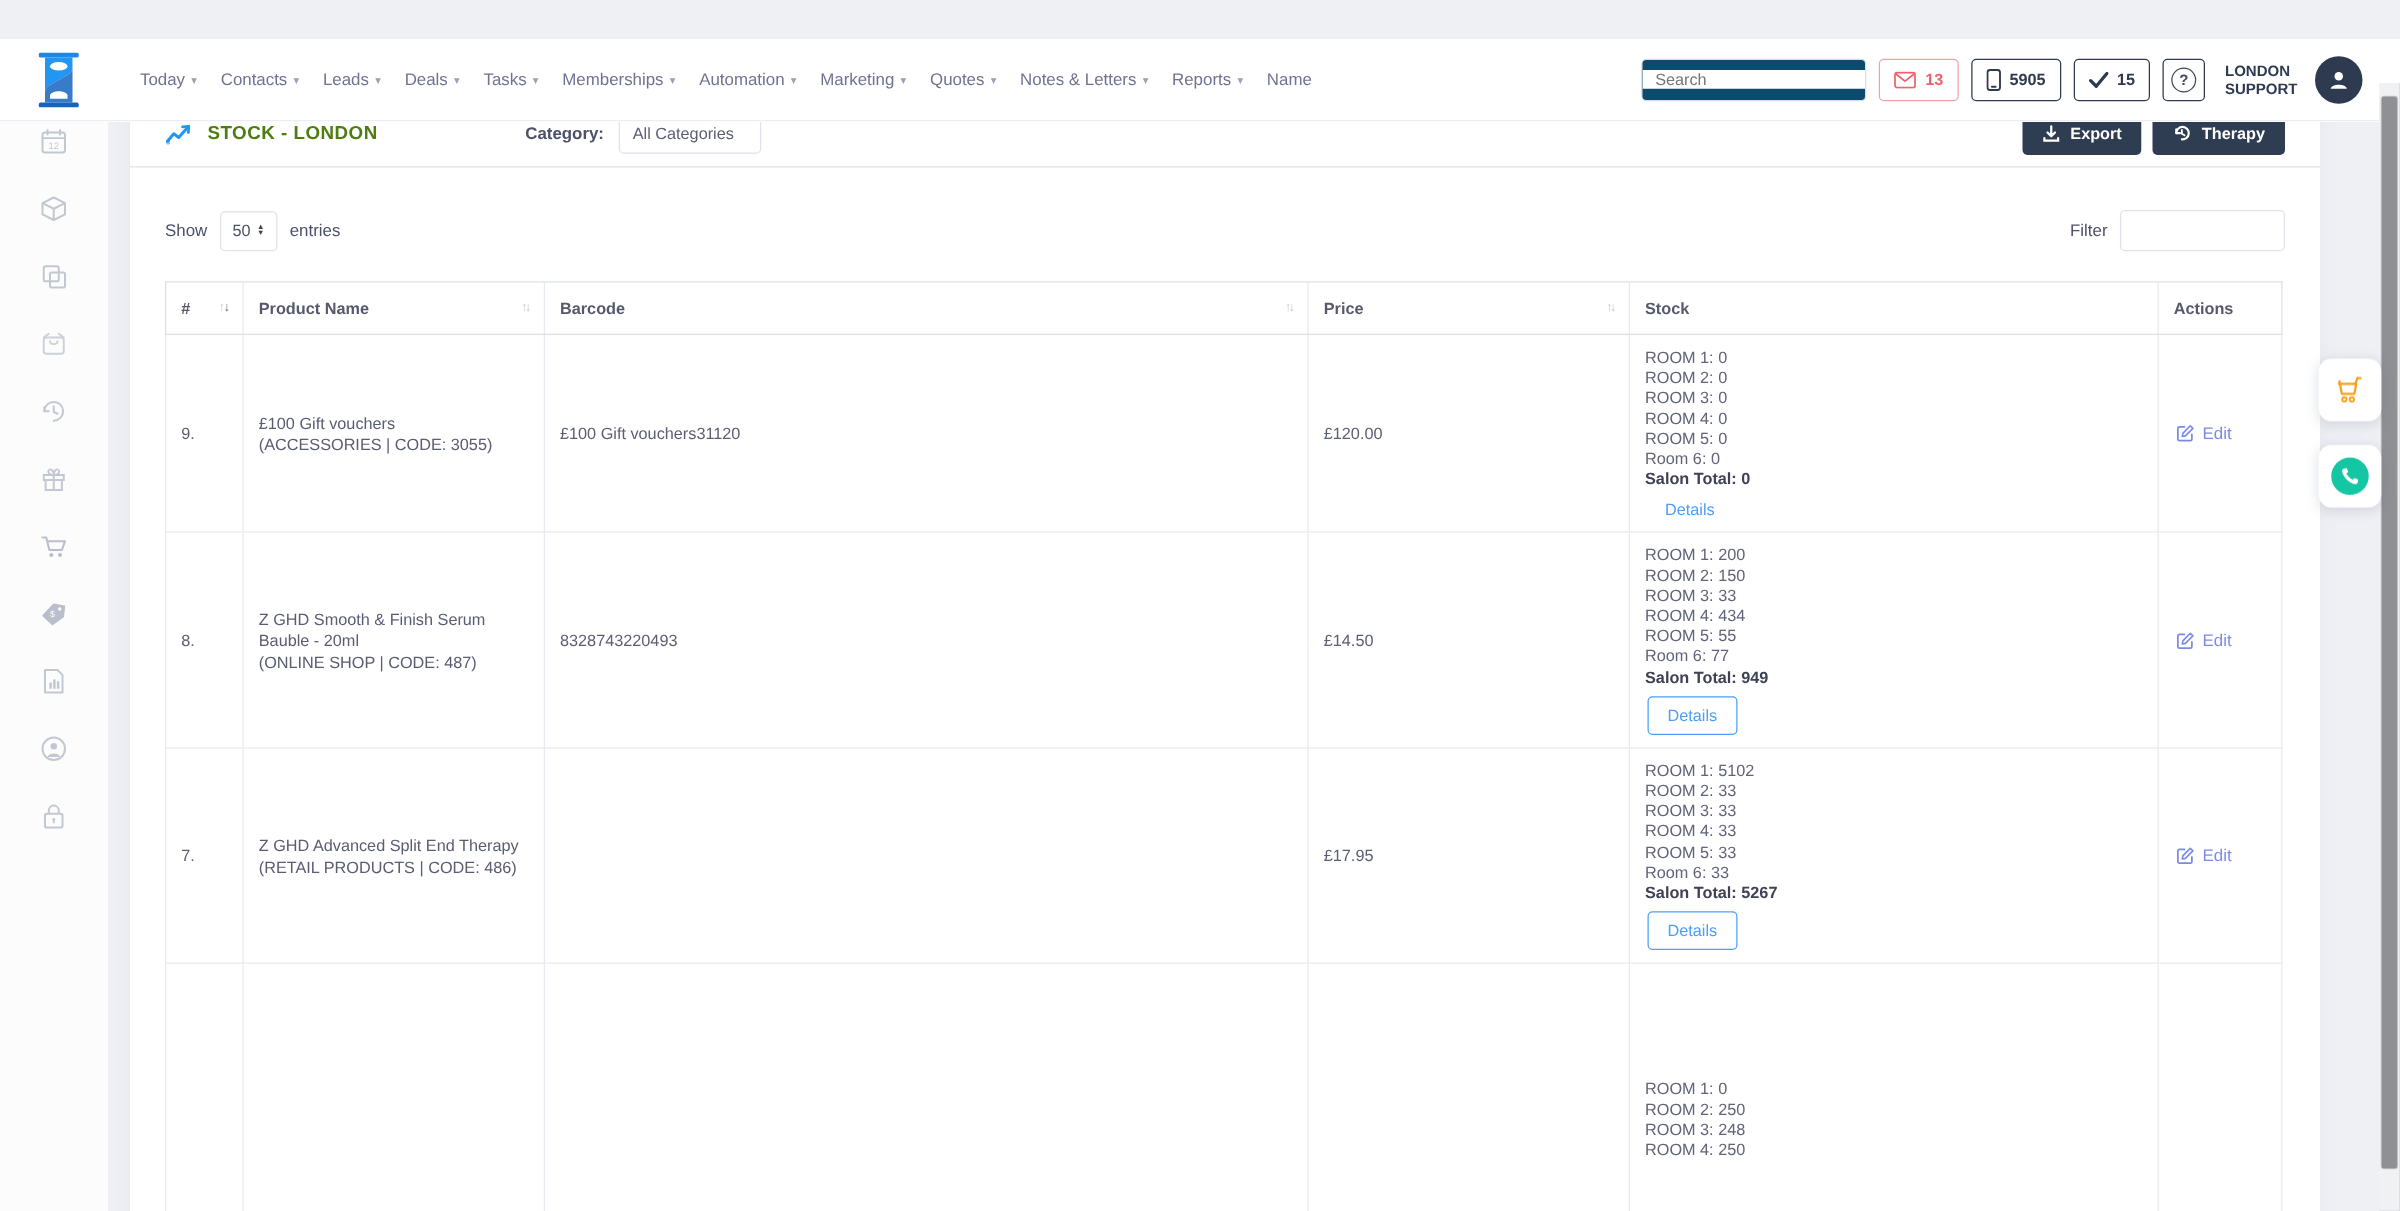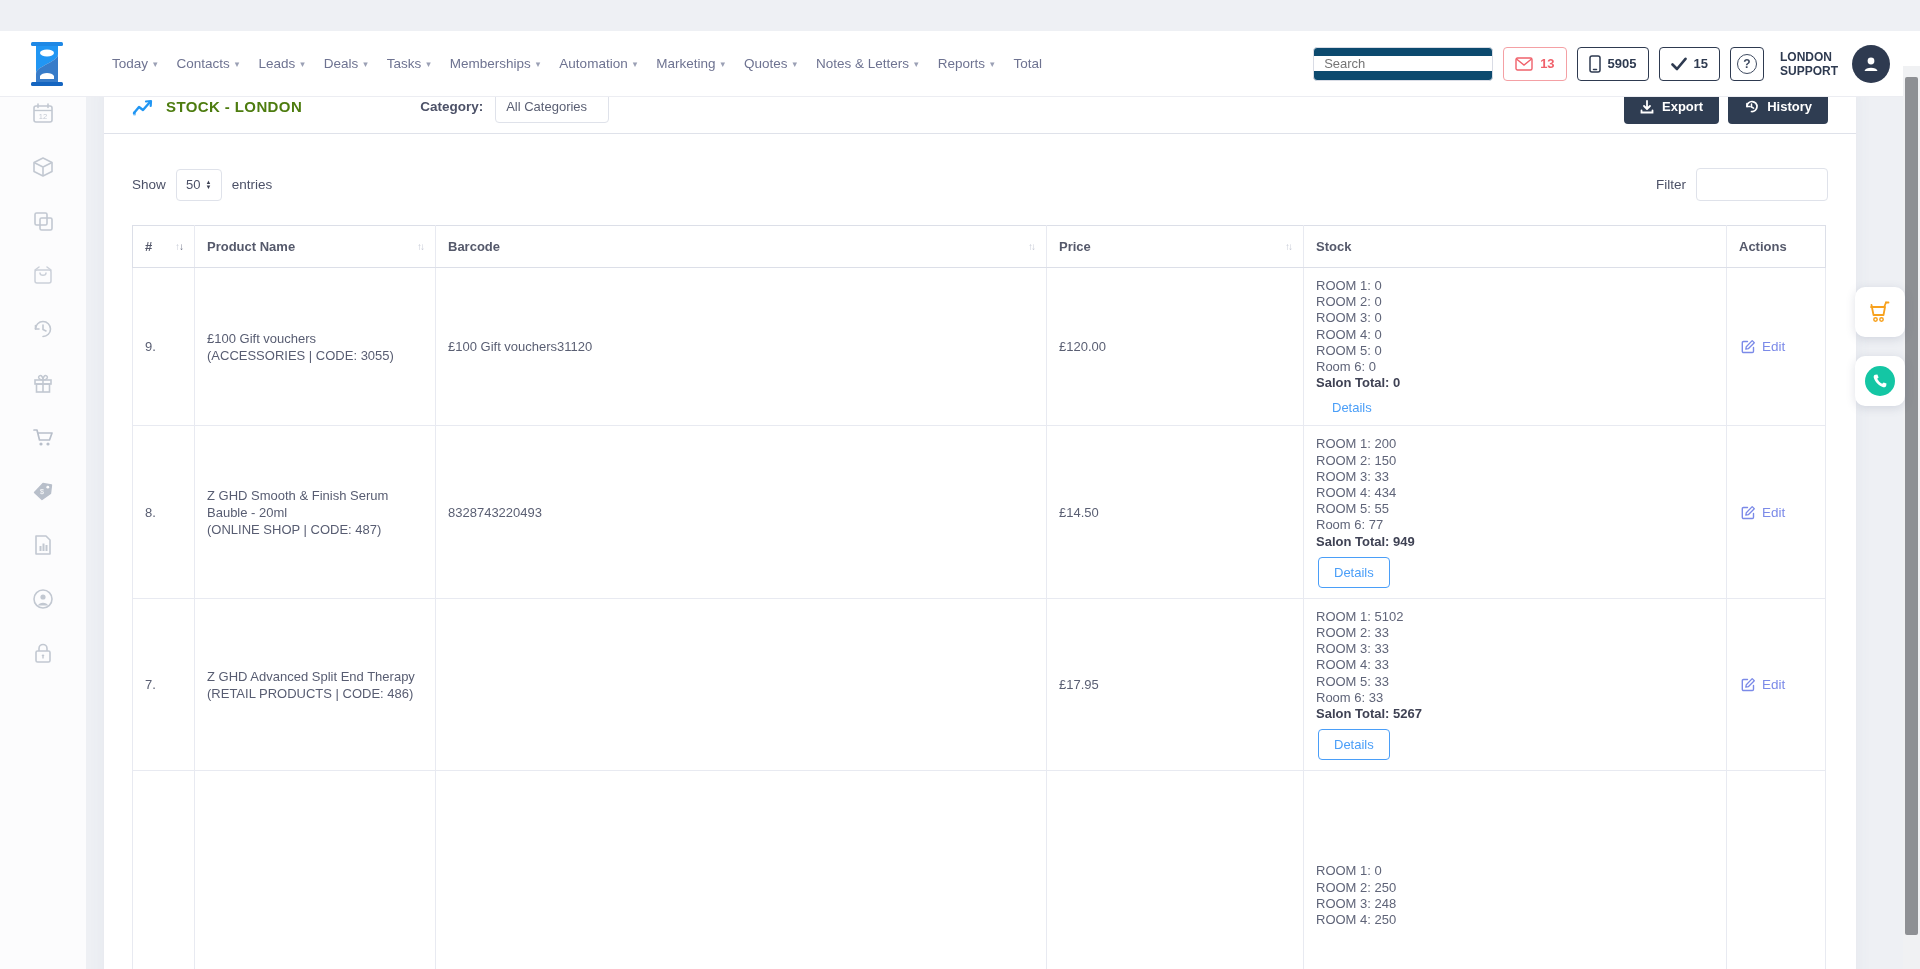--- a/index.html
+++ b/index.html
@@ -121,21 +121,21 @@
       </div>
     <div class="nav-item">
         <span>Notes &amp; Letters</span>
         <span class="chev">▾</span>
       </div>
     <div class="nav-item">
         <span>Reports</span>
         <span class="chev">▾</span>
       </div>
     <div class="nav-item">
-        <span>Total</span>
+        <span>Name</span>
       </div>
   </div>
 
   <div class="nav-right">
     <div class="searchbox">
       <input placeholder="Search" style="">
 
     </div>
     <div class="badge red">
       <svg width="18" height="14" viewBox="0 0 18 14">
@@ -278,21 +278,21 @@
             <path d="M1.5 10.5 L1.5 12.5 L12.5 12.5 L12.5 10.5" fill="none" stroke="#fff" stroke-width="1.8" stroke-linecap="round"></path>
           </svg>
         <span>Export</span>
       </div>
       <div class="dark-btn">
         <svg width="15" height="15" viewBox="0 0 15 15">
             <path d="M3 7.5 A5 5 0 1 1 7.5 12.5" fill="none" stroke="#fff" stroke-width="1.7" stroke-linecap="round"></path>
             <path d="M3 4.5 L3 7.5 L6 7.5" fill="none" stroke="#fff" stroke-width="1.7" stroke-linecap="round" stroke-linejoin="round"></path>
             <path d="M7.5 5 L7.5 8 L9.6 9.2" fill="none" stroke="#fff" stroke-width="1.5" stroke-linecap="round"></path>
           </svg>
-        <span>History</span>
+        <span>Therapy</span>
       </div>
     </div>
   </div>
 
   <div class="controls">
     <span class="show-label">Show</span>
     <div class="show-select">
       <span>50</span>
       <span class="updown">
           <span>▲</span>

